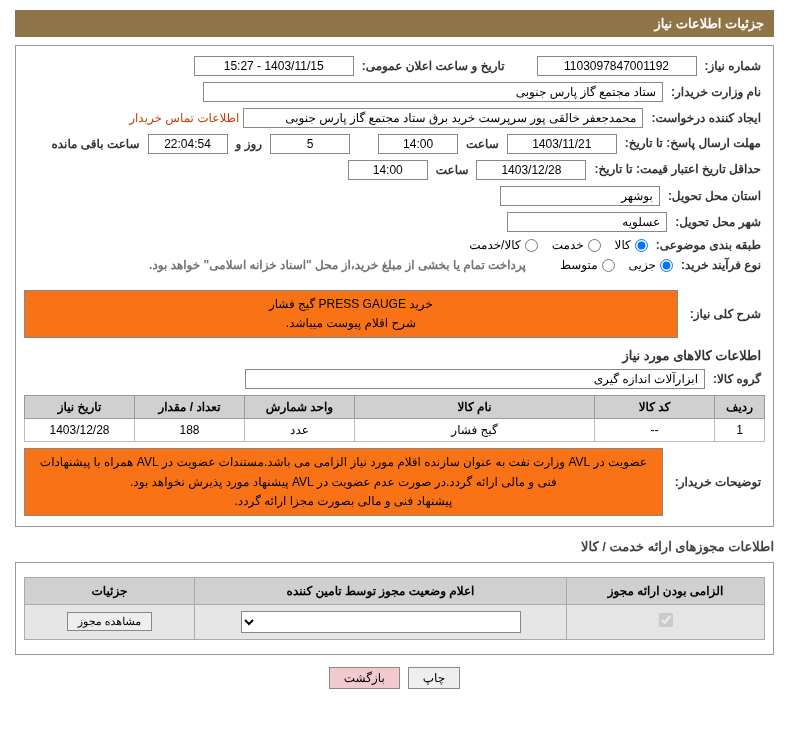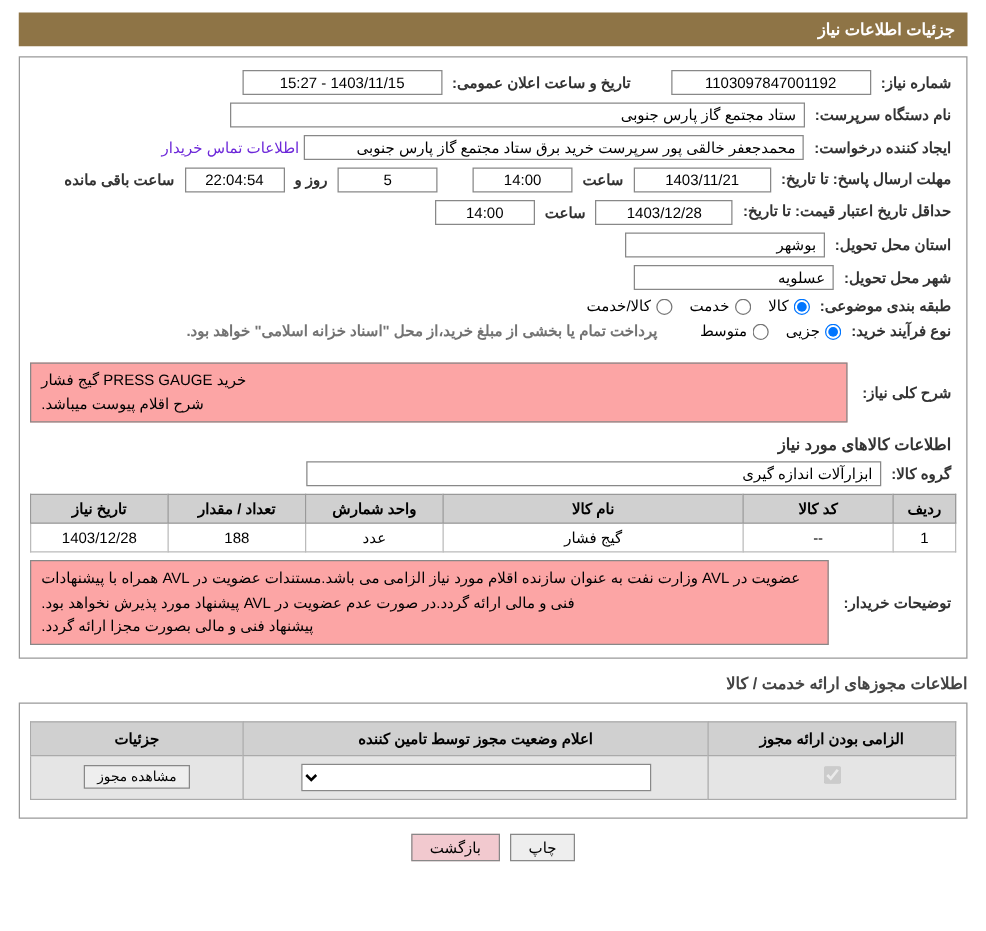--- a/index.html
+++ b/index.html
@@ -6,27 +6,27 @@
 body { font-family: Tahoma, Arial, sans-serif; font-size: 12px; background: #fff; direction: rtl; width: 789px; }
 .page { padding: 10px 15px; }
 .header-bar { background: #8e7446; color: #fff; padding: 6px 10px; font-weight: bold; font-size: 13px; }
 .section-box { border: 1px solid #999; margin-top: 8px; padding: 10px 8px; background: #fff; }
 .row { display: flex; align-items: center; margin-bottom: 6px; flex-wrap: wrap; gap: 4px; }
 .label { font-weight: bold; color: #333; white-space: nowrap; padding: 0 4px; }
 .txt-box { border: 1px solid #888; background: #fff; padding: 2px 6px; height: 20px; display: inline-flex; align-items: center; min-width: 60px; text-align: center; justify-content: center; }
 .w-lg { min-width: 160px; }
 .w-md { min-width: 110px; }
 .w-sm { min-width: 80px; }
-.link { color: #6d28d9; cursor: pointer; }
+.link { color: #c2410c; cursor: pointer; }
 .radio-group { display: flex; align-items: center; gap: 14px; }
 .radio-item { display: flex; align-items: center; gap: 4px; }
 .radio-item input[type="radio"] { margin: 0; }
 .note { font-weight: bold; color: #737373; padding-right: 6px; }
 .section-heading { font-weight: bold; color: #333; margin: 10px 4px 6px; font-size: 13px; text-align: right; }
-.multi-box { border: 1px solid #888; background: #fca5a5; padding: 4px 8px; min-height: 34px; line-height: 1.6; text-align: left; }
+.multi-box { border: 1px solid #888; background: #f97316; padding: 4px 8px; min-height: 34px; line-height: 1.6; text-align: center; }
 .multi-box-wrap { display: flex; align-items: stretch; gap: 8px; }
 table.data-table { width: 100%; border-collapse: collapse; margin-top: 4px; }
 table.data-table th { background: #d0d0d0; border: 1px solid #999; padding: 4px; font-weight: bold; text-align: center; font-size: 12px; }
 table.data-table td { border: 1px solid #bbb; padding: 4px; text-align: center; background: #fff; }
 .fieldset-title { font-weight: bold; color: #444; margin-top: 12px; margin-bottom: 4px; font-size: 13px; }
 .license-table { width: 100%; border-collapse: collapse; margin-top: 6px; }
 .license-table th { background: #d0d0d0; border: 1px solid #aaa; padding: 6px; text-align: center; font-weight: bold; }
 .license-table td { background: #e5e5e5; border: 1px solid #aaa; padding: 6px; text-align: center; }
 .btn { border: 1px solid #888; padding: 3px 14px; cursor: pointer; font-family: inherit; font-size: 12px; }
 .btn-default { background: #eee; }
@@ -49,21 +49,21 @@
 
     <div class="row">
       <span class="label">شماره نیاز:</span>
       <span class="txt-box w-lg">1103097847001192</span>
       <span class="spacer"></span>
       <span class="label">تاریخ و ساعت اعلان عمومی:</span>
       <span class="txt-box w-lg">1403/11/15 - 15:27</span>
     </div>
 
     <div class="row">
-      <span class="label">نام دستگاه سرپرست:</span>
+      <span class="label">نام وزارت خریدار:</span>
       <span class="txt-box" style="min-width:460px; justify-content:flex-start;">ستاد مجتمع گاز پارس جنوبی</span>
     </div>
 
     <div class="row">
       <span class="label">ایجاد کننده درخواست:</span>
       <span class="txt-box" style="min-width:400px; justify-content:flex-start;">محمدجعفر خالقی پور سرپرست خرید برق ستاد مجتمع گاز پارس جنوبی</span>
       <span class="link">اطلاعات تماس خریدار</span>
     </div>
 
     <div class="row">

